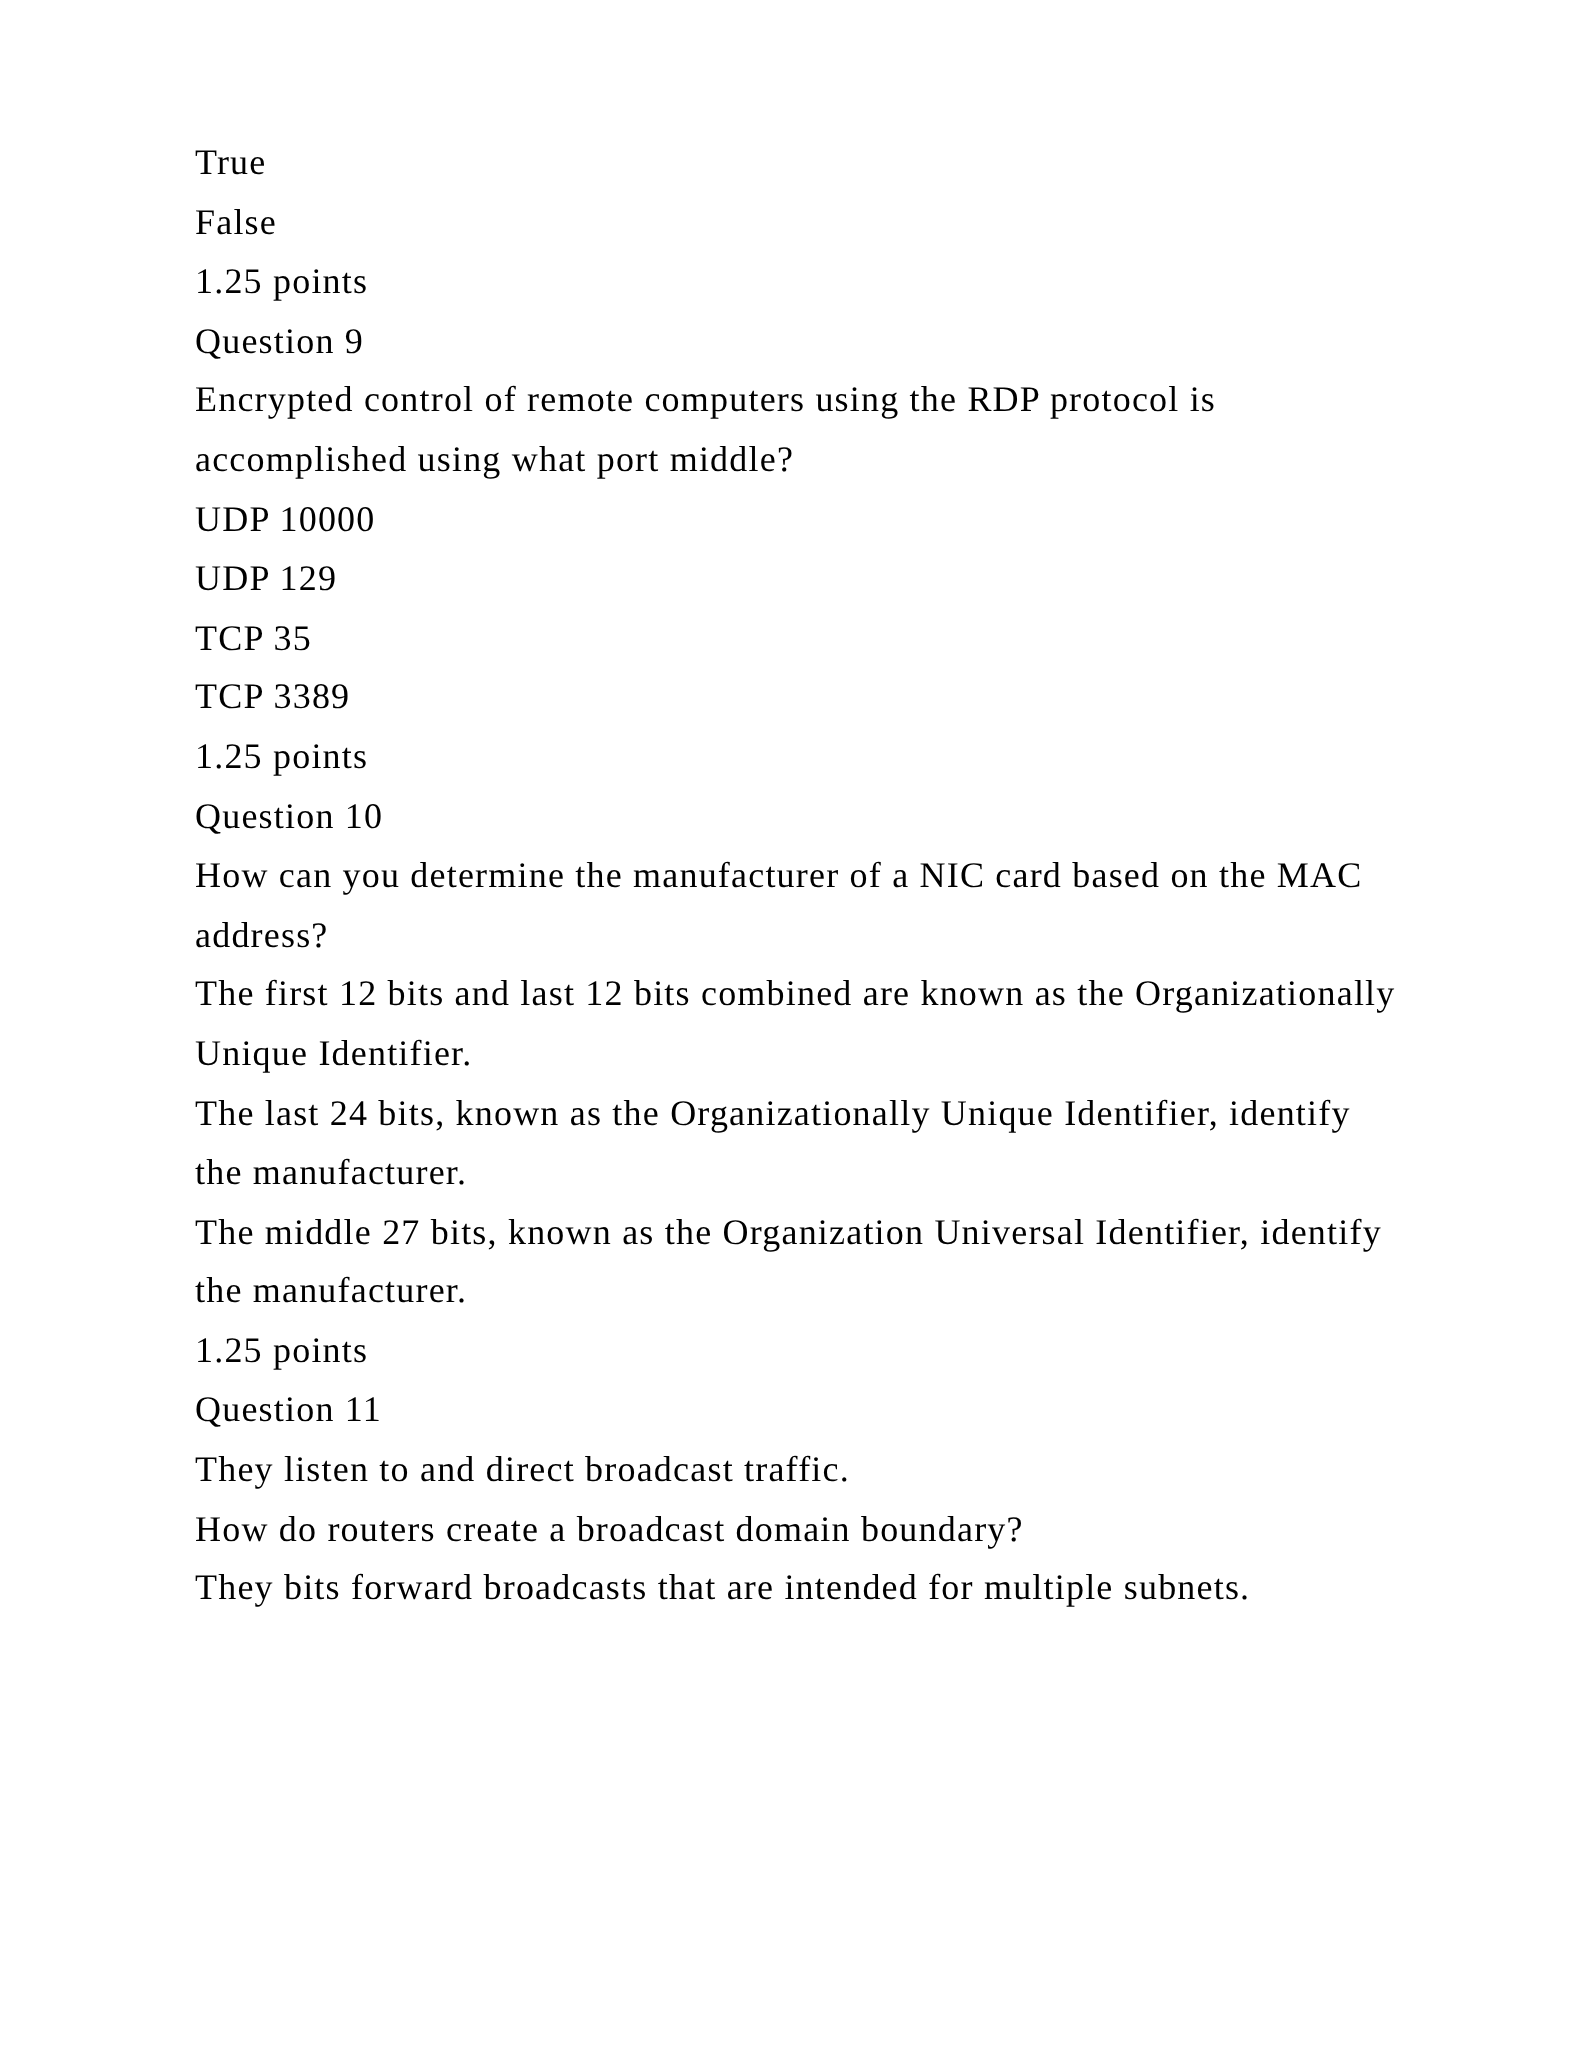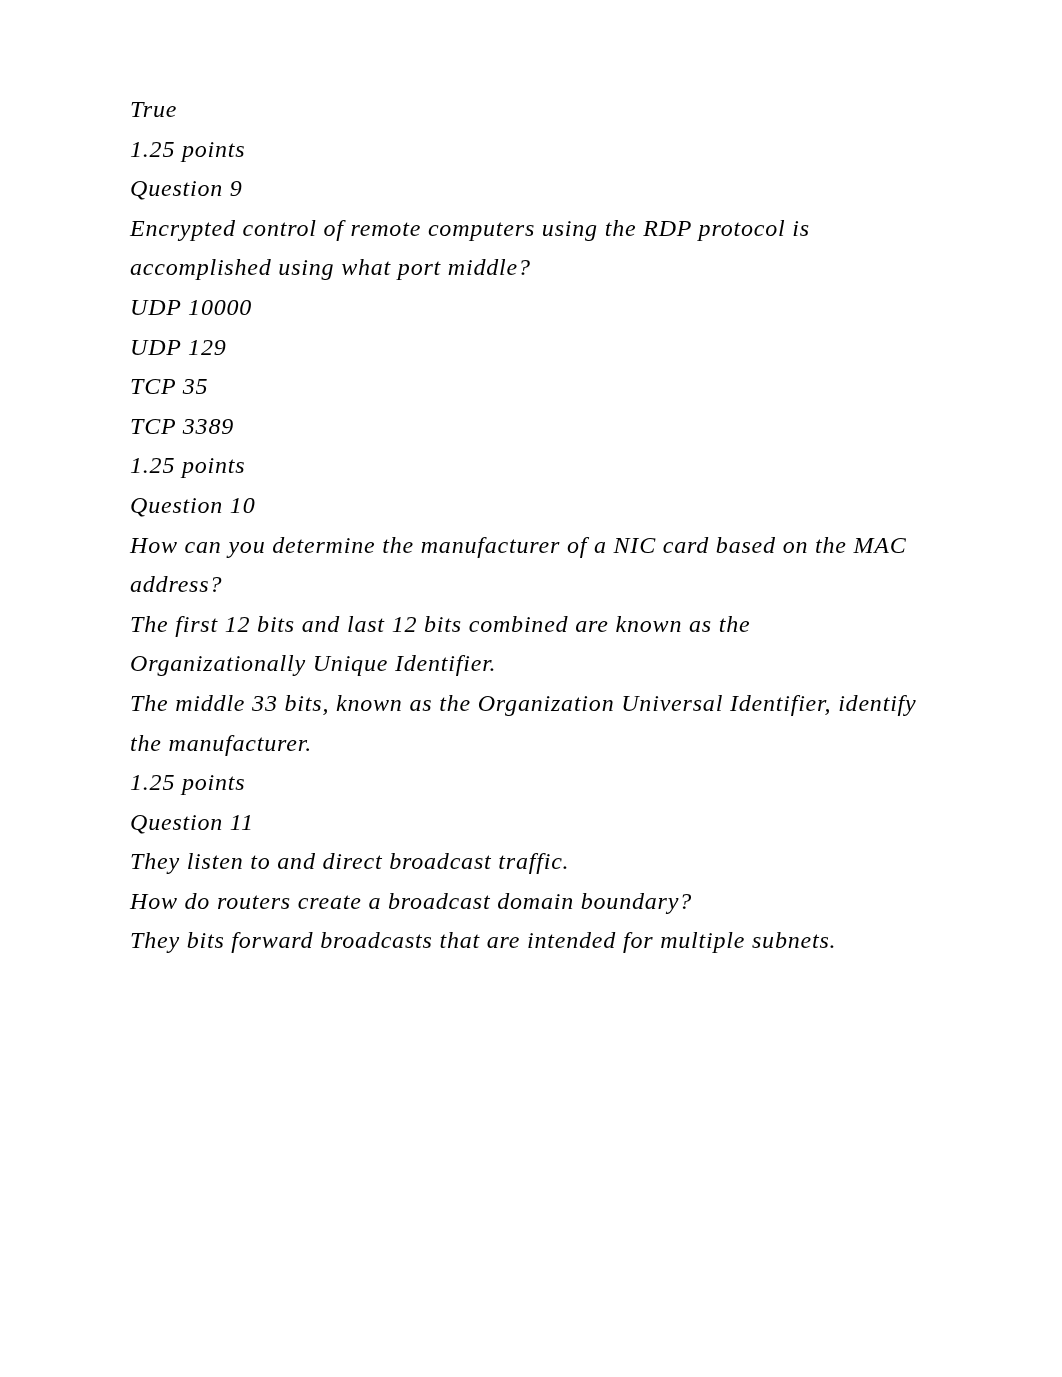--- a/index.html
+++ b/index.html
@@ -1,19 +1,18 @@
 <!DOCTYPE html>
 <html><head>
   <meta charset="utf-8">
   <style>
     * {
       margin: 0;
       padding: 0;
       box-sizing: border-box;
-      font-style: italic;
     }
     body {
       background: #ffffff;
       width: 1062px;
       min-height: 1377px;
       font-family: Georgia, 'Times New Roman', Times, serif;
       color: #000000;
       padding: 90px 130px 60px 130px;
     }
     .content {
@@ -23,30 +22,32 @@
     }
     .line {
       display: block;
     }
   </style>
 </head>
 <body>
 
 <div class="content">
   <span class="line">True</span>
+  <span class="line">False</span>
   <span class="line">1.25 points</span>
   <span class="line">Question 9</span>
   <span class="line">Encrypted control of remote computers using the RDP protocol is accomplished using what port middle?</span>
   <span class="line">UDP 10000</span>
   <span class="line">UDP 129</span>
   <span class="line">TCP 35</span>
   <span class="line">TCP 3389</span>
   <span class="line">1.25 points</span>
   <span class="line">Question 10</span>
   <span class="line">How can you determine the manufacturer of a NIC card based on the MAC address?</span>
   <span class="line">The first 12 bits and last 12 bits combined are known as the Organizationally Unique Identifier.</span>
-  <span class="line">The middle 33 bits, known as the Organization Universal Identifier, identify the manufacturer.</span>
+  <span class="line">The last 24 bits, known as the Organizationally Unique Identifier, identify the manufacturer.</span>
+  <span class="line">The middle 27 bits, known as the Organization Universal Identifier, identify the manufacturer.</span>
   <span class="line">1.25 points</span>
   <span class="line">Question 11</span>
   <span class="line">They listen to and direct broadcast traffic.</span>
   <span class="line">How do routers create a broadcast domain boundary?</span>
   <span class="line">They bits forward broadcasts that are intended for multiple subnets.</span>
 </div>
 
 </body></html>

